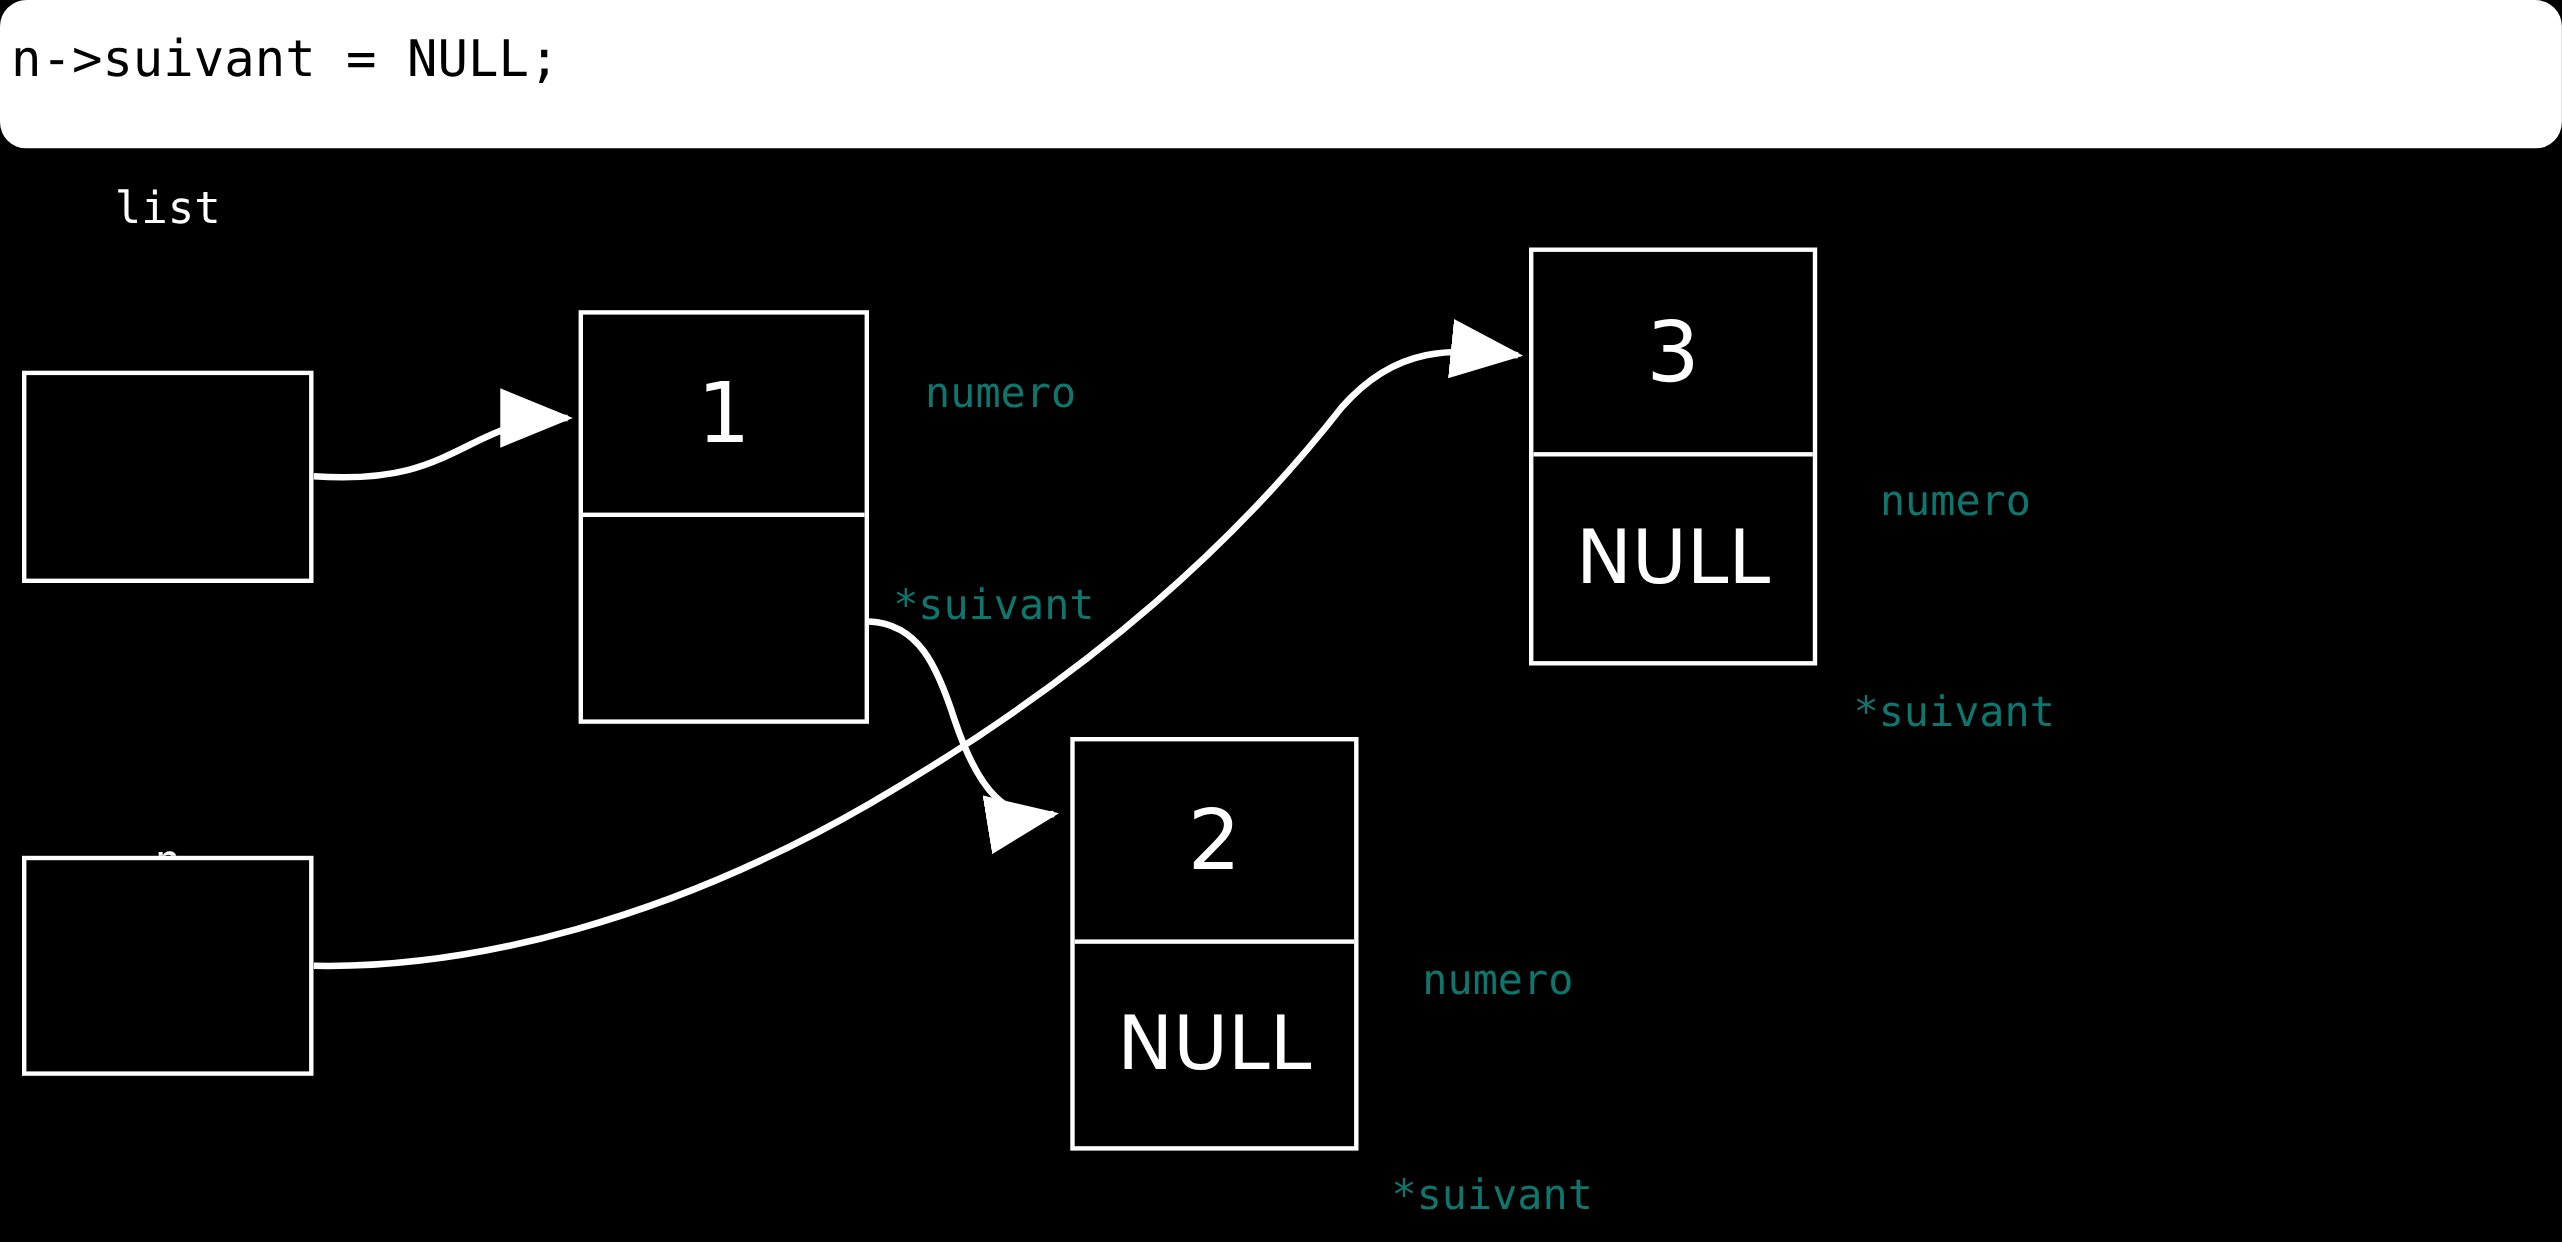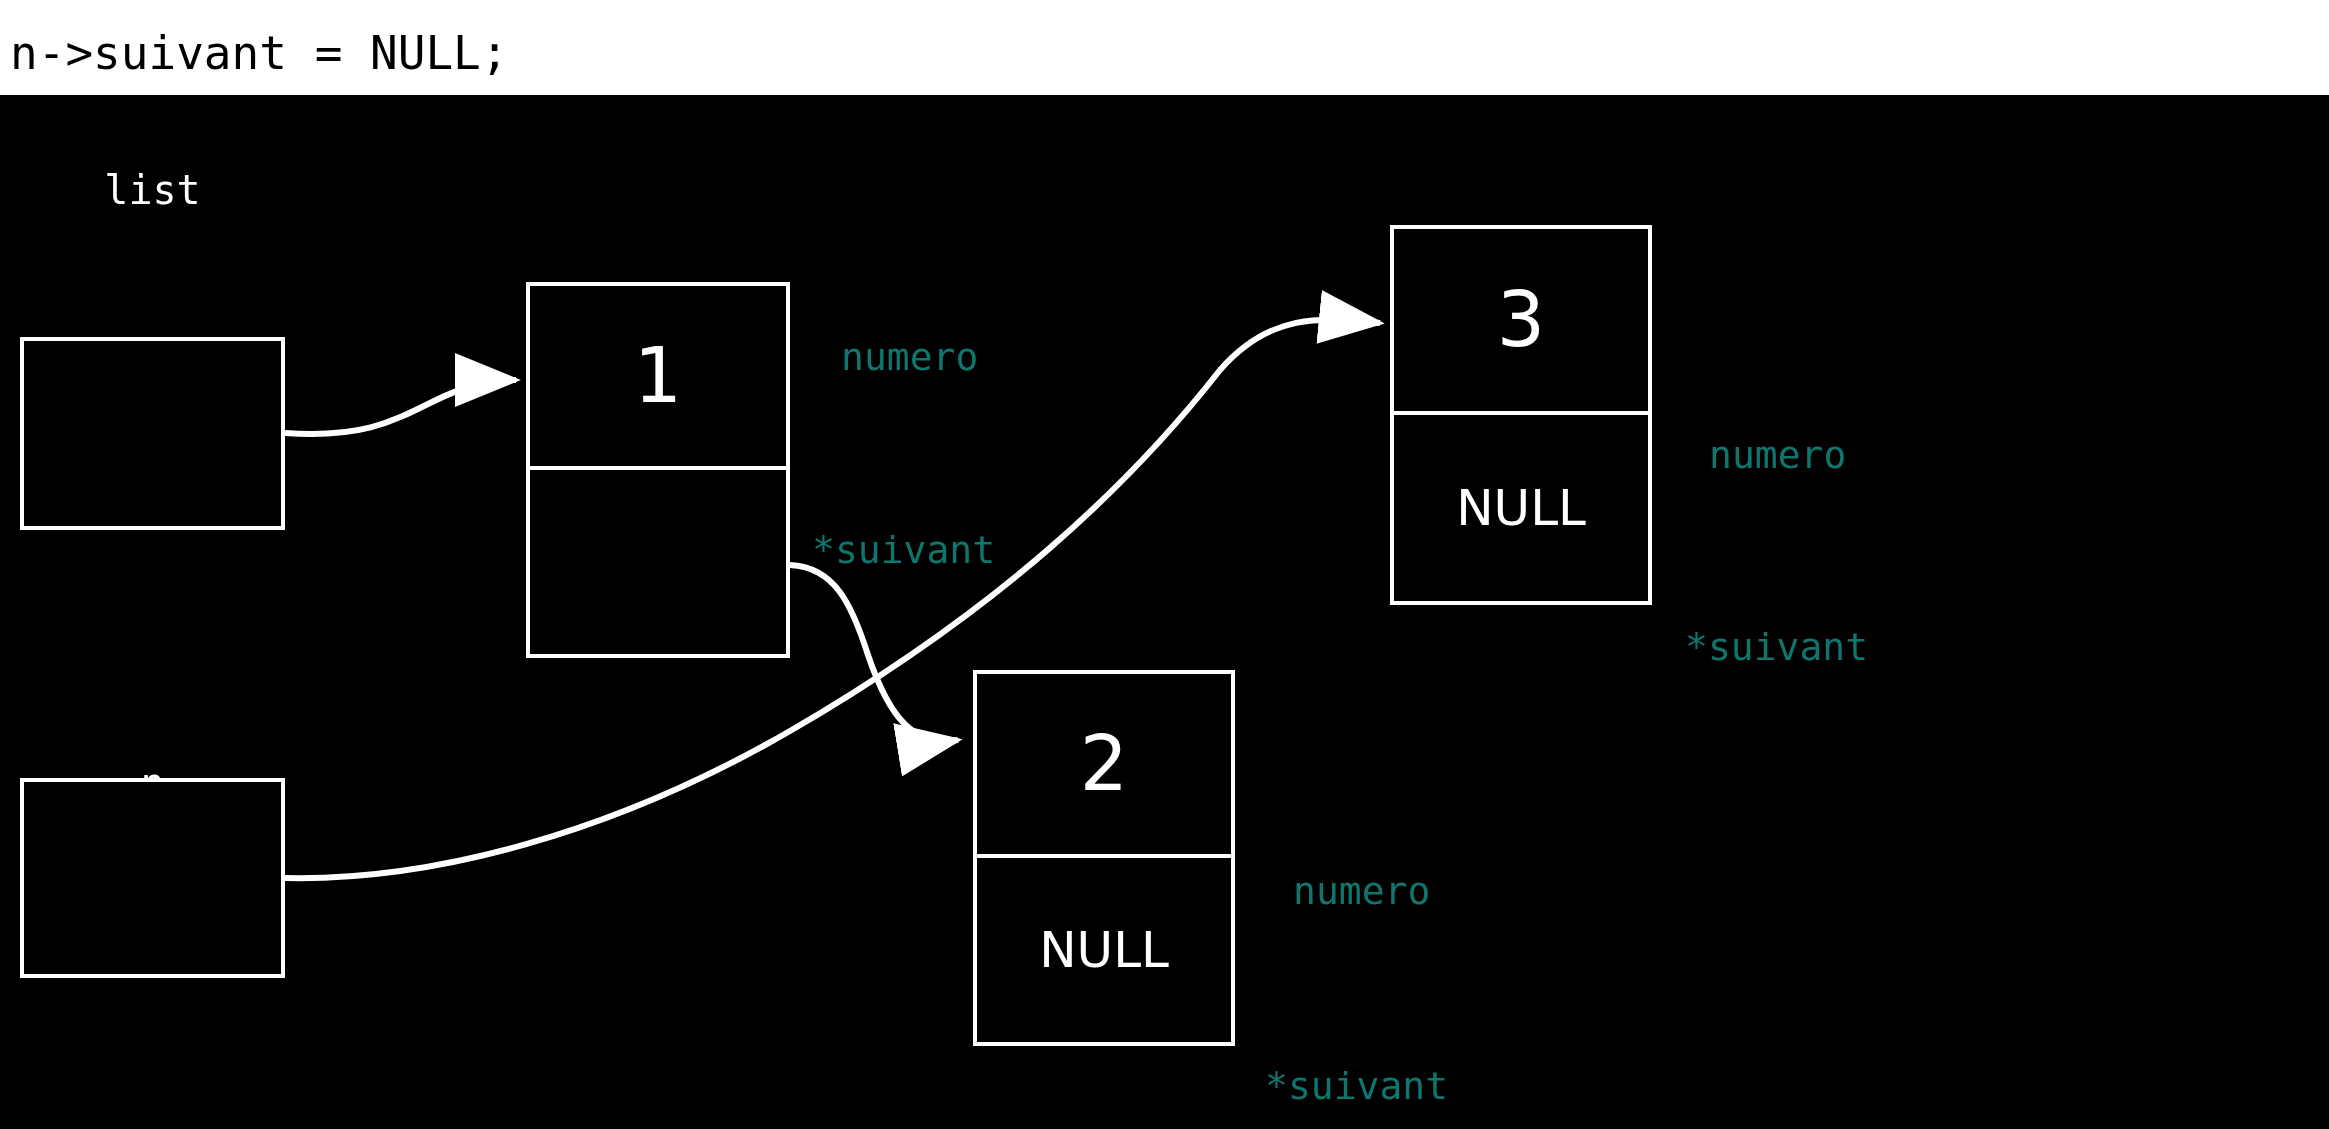--- a/index.html
+++ b/index.html
@@ -16,23 +16,24 @@
     overflow: hidden;
     font-family: "DejaVu Sans Mono", "Liberation Mono", monospace;
   }
 
   
   #code-bar {
     position: absolute;
     left: 0;
     top: 0;
     width: 2329px;
-    height: 95px;
+    height: 135px;
     background: #ffffff;
     box-sizing: border-box;
+    border-radius: 24px;
   }
   #code-line {
     position: absolute;
     left: 10px;
     top: 24px;
     font-family: "DejaVu Sans Mono", "Liberation Mono", monospace;
     font-size: 46px;
     line-height: 58px;
     color: #000000;
     white-space: pre;
@@ -96,21 +97,21 @@
   .cell.top {
     border-bottom: 4px solid #ffffff;
   }
   .cell .val {
     font-size: 76px;
     line-height: 80px;
     color: #ffffff;
     white-space: pre;
   }
   .cell .val.null-val {
-    font-size: 50px;
+    font-size: 68px;
     line-height: 70px;
   }
 
   
   .field-label {
     position: absolute;
     color: #0f766e;
     font-family: "DejaVu Sans Mono", "Liberation Mono", monospace;
     font-size: 38px;
     line-height: 44px;

